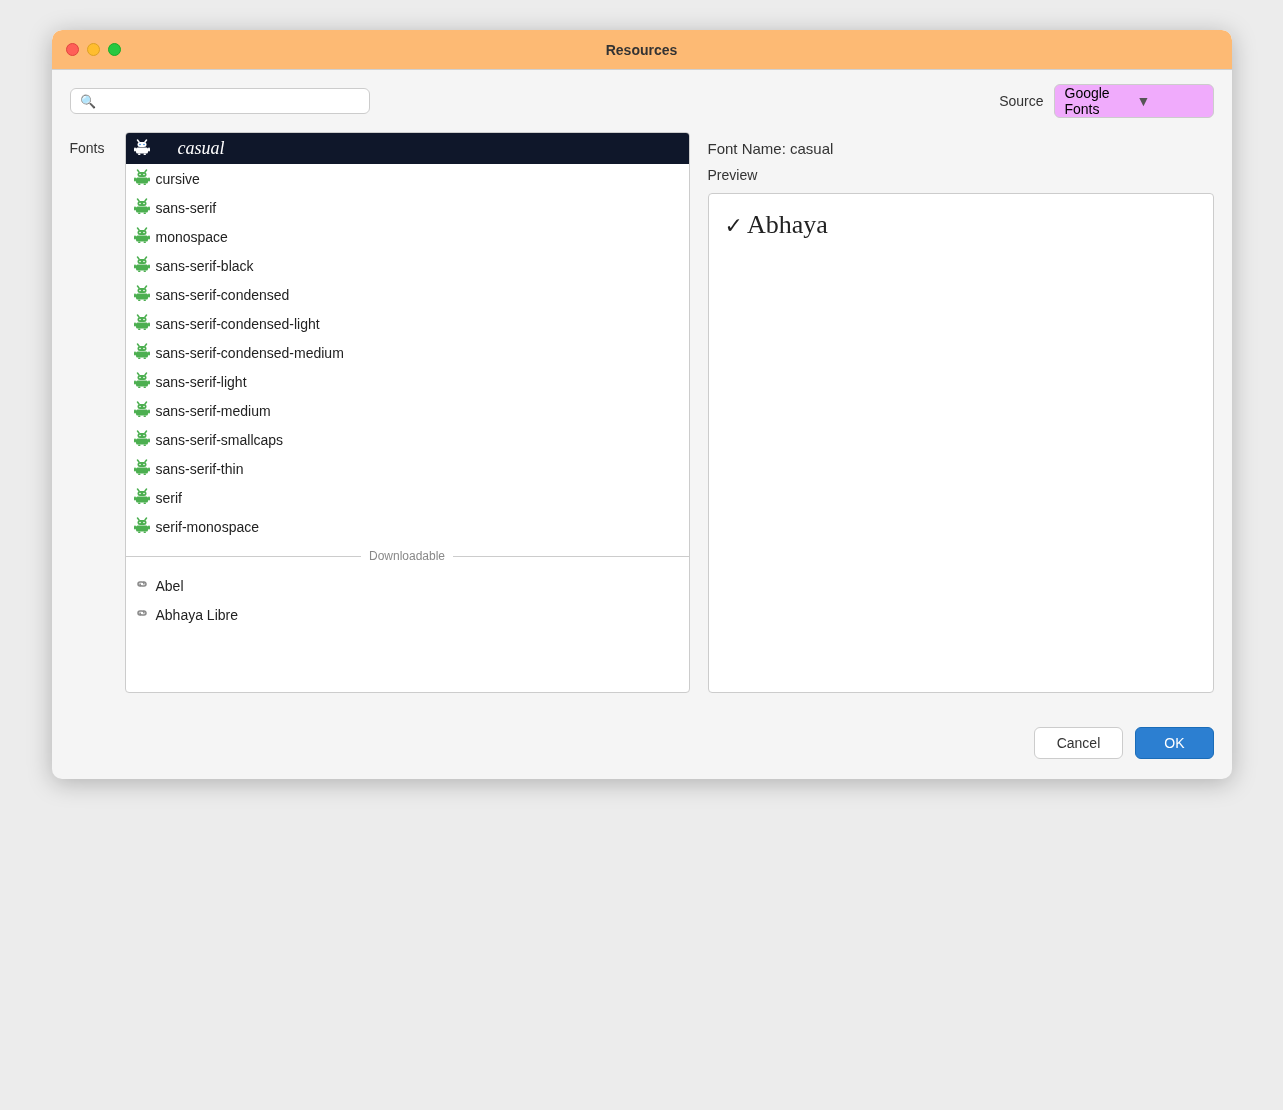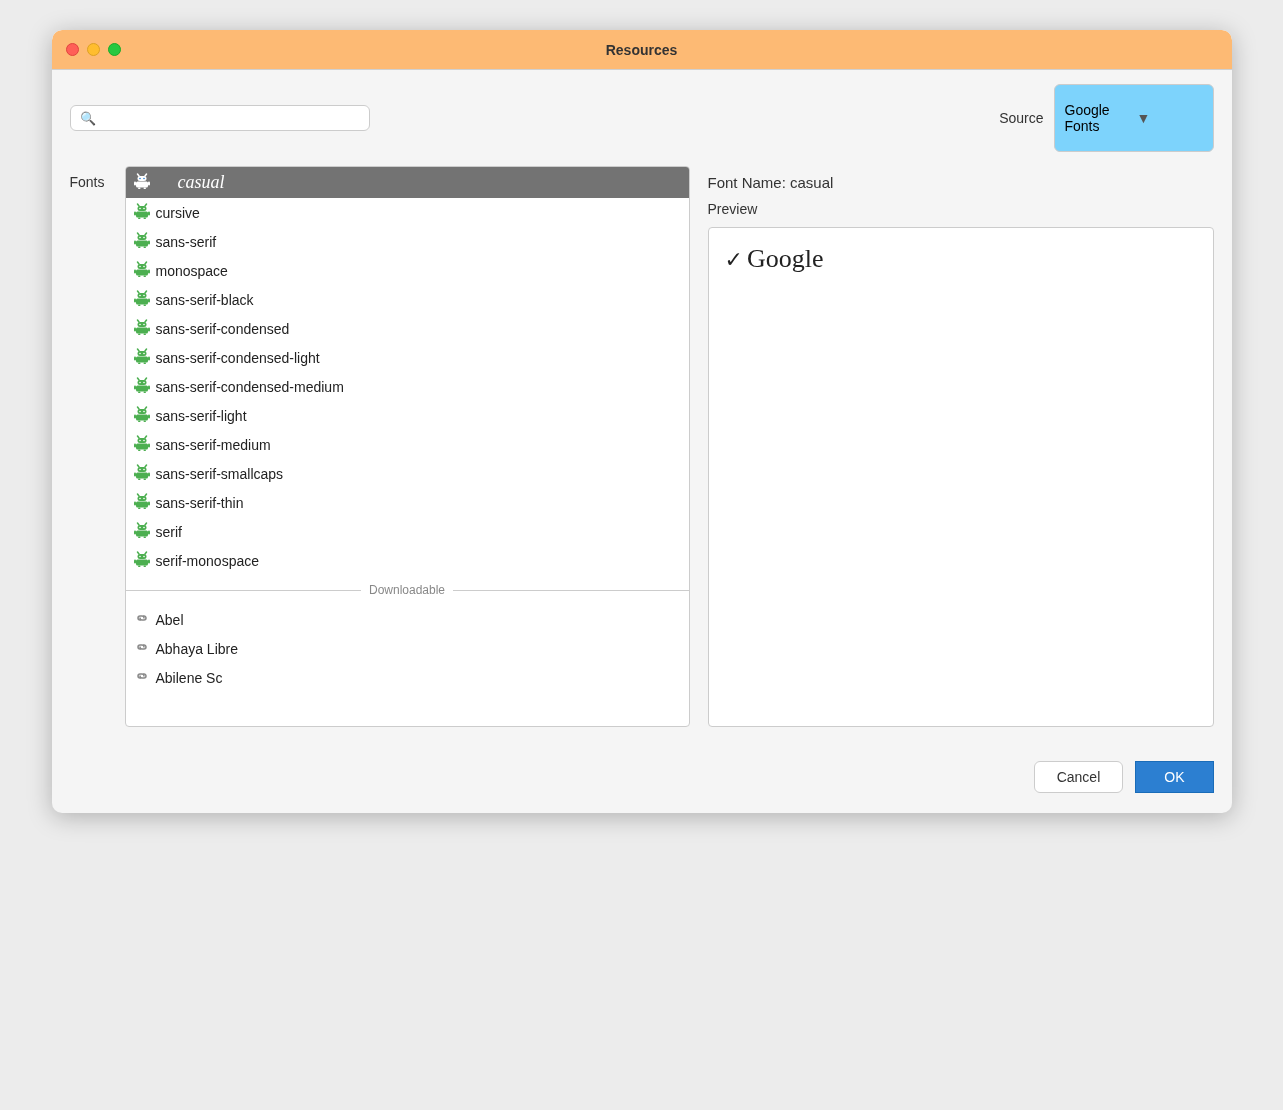--- a/index.html
+++ b/index.html
@@ -97,24 +97,24 @@
       align-items: center;
       gap: 10px;
     }
     .source-label {
       font-size: 14px;
       color: #333;
     }
     .source-select {
       display: flex;
       align-items: center;
-      background: #7dd3fc;
+      background: #f0abfc;
       border: 1px solid #ccc;
       border-radius: 6px;
-      padding: 17px 10px;
+      padding: 0 10px;
       gap: 6px;
       min-width: 160px;
       cursor: pointer;
     }
     .source-select span {
       flex: 1;
       font-size: 14px;
     }
     .chevron-icon {
       color: #555;
@@ -175,21 +175,21 @@
     .font-item {
       display: flex;
       align-items: center;
       padding: 5px 8px;
       gap: 6px;
       cursor: pointer;
       font-size: 14px;
       color: #222;
     }
     .font-item.selected {
-      background: #737373;
+      background: #0f172a;
       color: white;
       gap: 28px;
     }
     .font-item.selected .android-icon {
       color: white;
     }
 
     .android-icon {
       font-size: 15px;
       color: #4caf50;
@@ -286,21 +286,21 @@
       border-radius: 6px;
       font-size: 14px;
       cursor: pointer;
       color: #333;
     }
 
     .btn-ok {
       padding: 7px 28px;
       background: #2c7fd1;
       border: 1px solid #1a6cb8;
-      border-radius: 0;
+      border-radius: 6px;
       font-size: 14px;
       cursor: pointer;
       color: white;
       font-weight: 500;
     }
   </style>
 </head>
 <body>
 
 <div class="window">
@@ -709,37 +709,30 @@
     </svg></span>
               <span class="font-item-label">Abel</span>
             </div>
             <div class="downloadable-item">
               <span class="link-icon"><svg width="16" height="16" viewBox="0 0 16 16" fill="none" xmlns="http://www.w3.org/2000/svg">
       <path d="M6 8C6 9.1 6.9 10 8 10H10C11.1 10 12 9.1 12 8C12 6.9 11.1 6 10 6H9.5" stroke="#888" stroke-width="1.5" stroke-linecap="round"></path>
       <path d="M10 8C10 6.9 9.1 6 8 6H6C4.9 6 4 6.9 4 8C4 9.1 4.9 10 6 10H6.5" stroke="#888" stroke-width="1.5" stroke-linecap="round"></path>
     </svg></span>
               <span class="font-item-label">Abhaya Libre</span>
             </div>
-            <div class="downloadable-item">
-              <span class="link-icon"><svg width="16" height="16" viewBox="0 0 16 16" fill="none" xmlns="http://www.w3.org/2000/svg">
-      <path d="M6 8C6 9.1 6.9 10 8 10H10C11.1 10 12 9.1 12 8C12 6.9 11.1 6 10 6H9.5" stroke="#888" stroke-width="1.5" stroke-linecap="round"></path>
-      <path d="M10 8C10 6.9 9.1 6 8 6H6C4.9 6 4 6.9 4 8C4 9.1 4.9 10 6 10H6.5" stroke="#888" stroke-width="1.5" stroke-linecap="round"></path>
-    </svg></span>
-              <span class="font-item-label">Abilene Sc</span>
-            </div>
           </div>
       </div>
     </div>
 
     <div class="right-panel">
       <div class="font-name-row">Font Name: casual</div>
       <div class="preview-label">Preview</div>
       <div class="preview-box">
         <span class="preview-regular">
-          <span class="checkmark">✓</span><span>Google</span>
+          <span class="checkmark">✓</span><span>Abhaya</span>
         </span>
       </div>
     </div>
   </div>
 
   <div class="bottom-buttons">
     <button class="btn-cancel">Cancel</button>
     <button class="btn-ok">OK</button>
   </div>
 </div>

